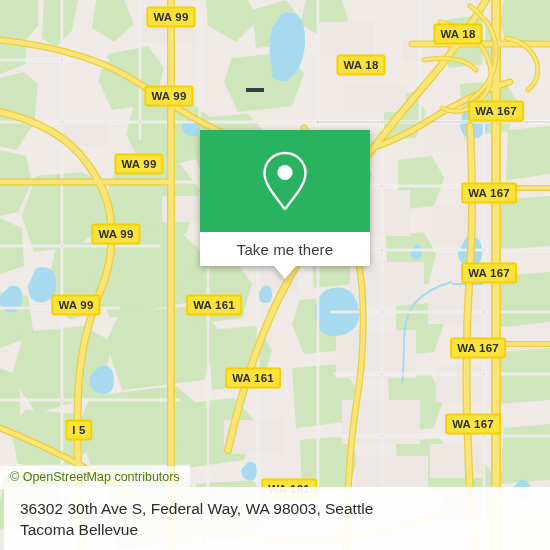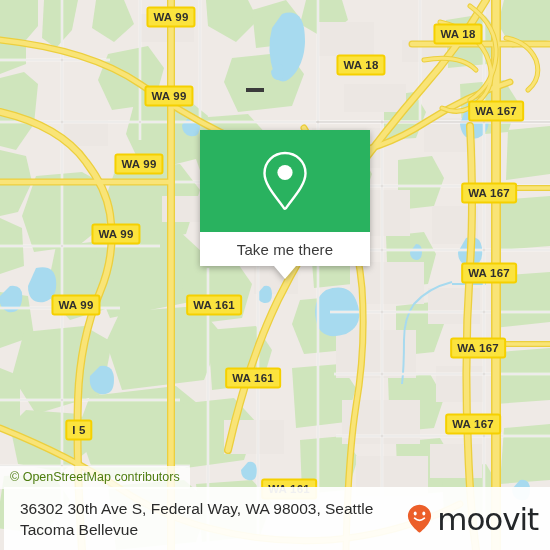--- a/index.html
+++ b/index.html
@@ -275,24 +275,15 @@
     <div class="callout-bottom">
       <span class="callout-label">Take me there</span>
       <span class="callout-tail"></span>
     </div>
   </div>
 
   <div class="attrib">© OpenStreetMap contributors</div>
 
   <div class="footer">
     <div class="footer-addr">36302 30th Ave S, Federal Way, WA 98003, Seattle Tacoma Bellevue</div>
-    <div class="brand">
-      <svg class="brand-mark" viewBox="0 0 25 29">
-        <path d="M12.5 0.7 C6 0.7 0.9 5.8 0.9 12.1 C0.9 19.2 10 27 11.8 28.3 C12.2 28.6 12.8 28.6 13.2 28.3 C15 27 24.1 19.2 24.1 12.1 C24.1 5.8 19 0.7 12.5 0.7 Z" fill="#ec5f2a"></path>
-        <ellipse cx="8.2" cy="9.6" rx="1.5" ry="2" fill="#ffffff"></ellipse>
-        <ellipse cx="16.8" cy="9.6" rx="1.5" ry="2" fill="#ffffff"></ellipse>
-        <path d="M7.6 14.2 q4.9 4.2 9.8 0" stroke="#ffffff" stroke-width="1.7" fill="none" stroke-linecap="round"></path>
-      </svg>
-      <span class="brand-text">moovit</span>
-    </div>
   </div>
 
 </div>
 
 </body></html>

